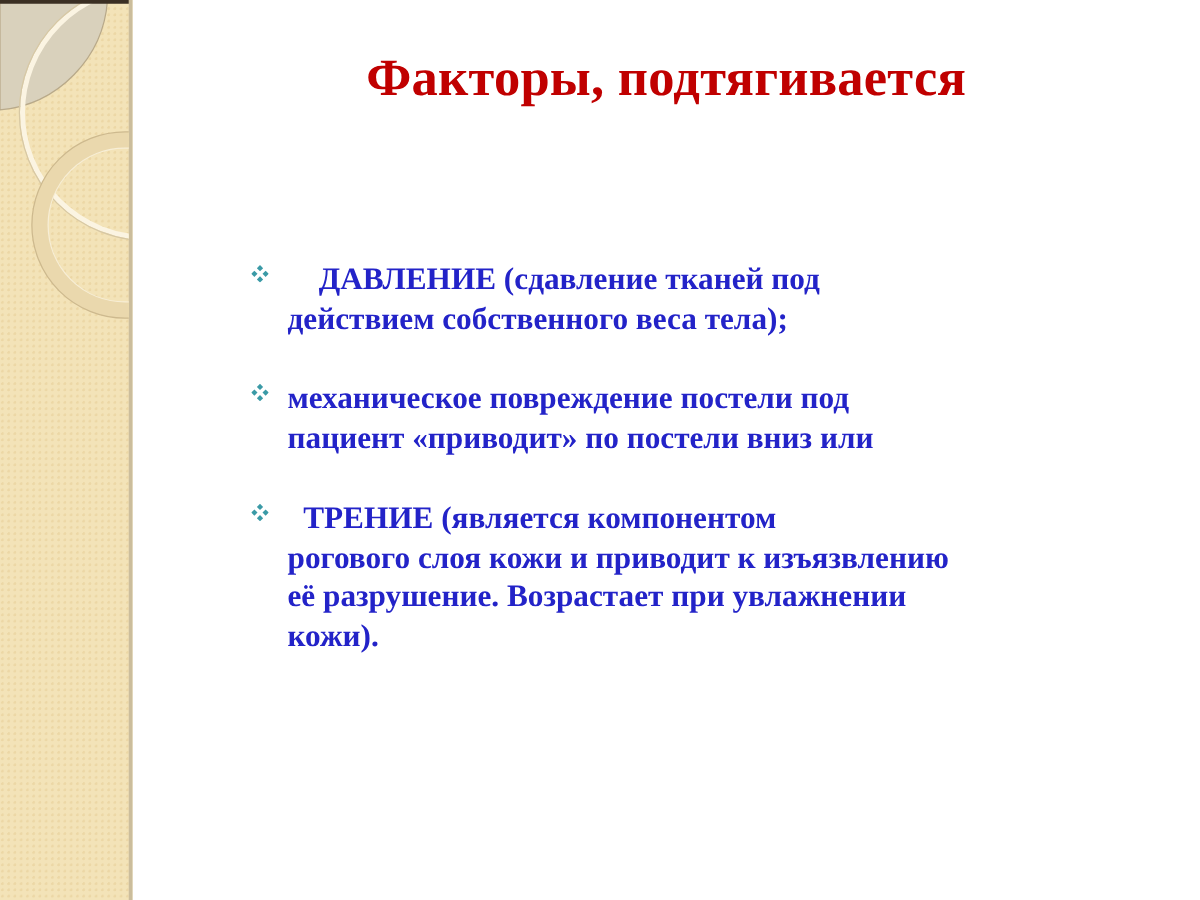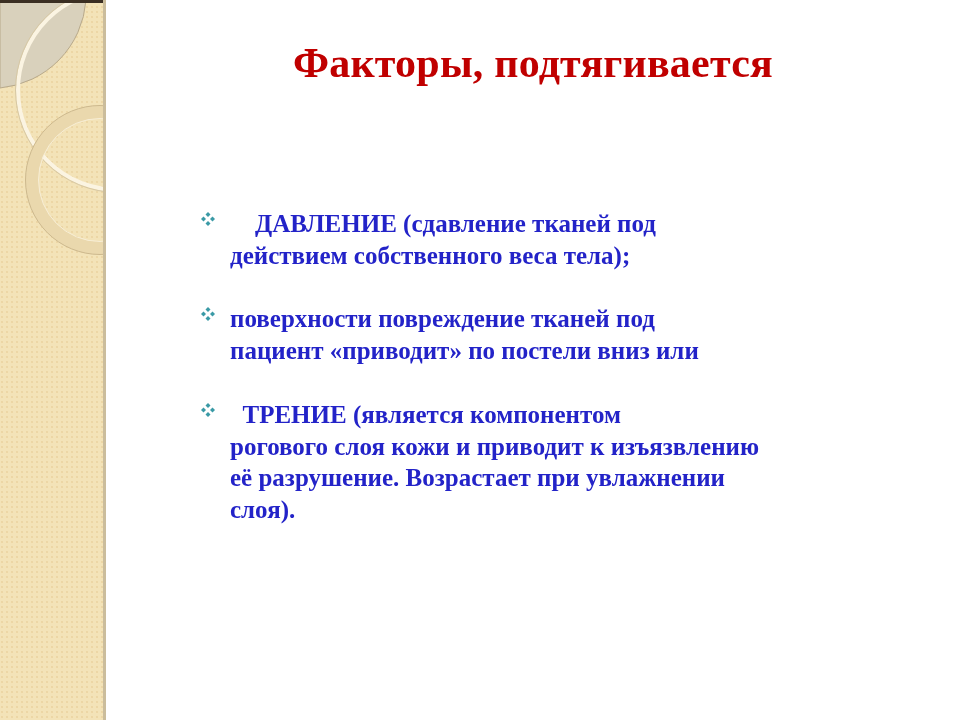--- a/index.html
+++ b/index.html
@@ -75,30 +75,30 @@
   </div>
   <div class="bullet b2">
     <svg class="bullet-icon" viewBox="0 0 14 14">
       <g fill="#3a9aa6">
           <path d="M7 0 L9.5 2.5 L7 5 L4.5 2.5Z"></path>
           <path d="M2.5 4.5 L5 7 L2.5 9.5 L0 7Z"></path>
           <path d="M11.5 4.5 L14 7 L11.5 9.5 L9 7Z"></path>
           <path d="M7 9 L9.5 11.5 L7 14 L4.5 11.5Z"></path>
         </g>
     </svg>
-    <span class="bullet-text">поверхности повреждение тканей под</span>
+    <span class="bullet-text">механическое повреждение постели под</span>
     <span class="bullet-text">пациент «приводит» по постели вниз или</span>
   </div>
   <div class="bullet b3">
     <svg class="bullet-icon" viewBox="0 0 14 14">
       <g fill="#3a9aa6">
           <path d="M7 0 L9.5 2.5 L7 5 L4.5 2.5Z"></path>
           <path d="M2.5 4.5 L5 7 L2.5 9.5 L0 7Z"></path>
           <path d="M11.5 4.5 L14 7 L11.5 9.5 L9 7Z"></path>
           <path d="M7 9 L9.5 11.5 L7 14 L4.5 11.5Z"></path>
         </g>
     </svg>
     <span class="bullet-text">&nbsp;&nbsp;ТРЕНИЕ (является компонентом</span>
     <span class="bullet-text">рогового слоя кожи и приводит к изъязвлению</span>
     <span class="bullet-text">её разрушение. Возрастает при увлажнении</span>
-    <span class="bullet-text">слоя).</span>
+    <span class="bullet-text">кожи).</span>
   </div>
 </div>
 
 </body></html>

